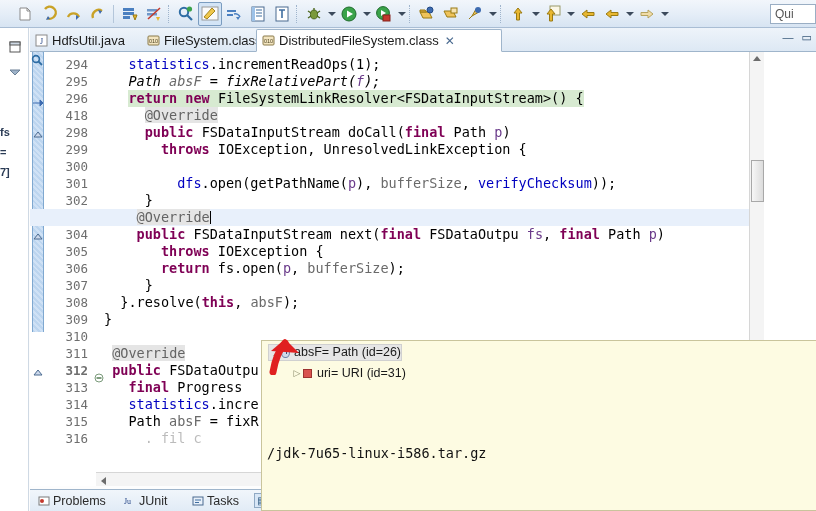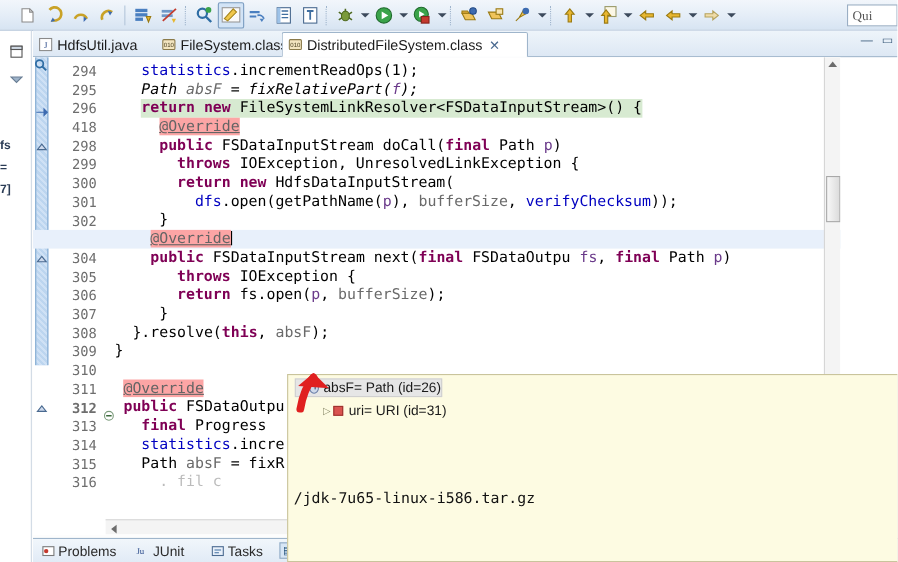--- a/index.html
+++ b/index.html
@@ -18,21 +18,20 @@
   }
 
   
   .toolbar {
     position: absolute; left: 0; top: 0;
     width: 816px; height: 28px;
     background: linear-gradient(to bottom, #f2f6fb 0%, #e4edf7 55%, #d7e4f2 100%);
     border-bottom: 1px solid #a9bdd4;
     display: flex; align-items: center;
     padding-left: 14px;
-    font-family: Liberation Serif, serif;
   }
   .tb-item {
     width: 24px; height: 24px;
     display: flex; align-items: center; justify-content: center;
     position: relative;
   }
   .tb-item.pressed {
     background: #d3e4f6;
     border: 1px solid #7a9cc0;
     border-radius: 2px;
@@ -182,21 +181,21 @@
     white-space: pre;
     font-family: "DejaVu Sans Mono", monospace;
     font-size: 13.5px;
     color: #000000;
   }
   .hl-green { background: #d7ead1; }
   .hl-row-blue {
     position: absolute; left: 0; width: 700px; height: 17px;
     background: #e8f0fb;
   }
-  .anno { background: #fca5a5; color: #646464; text-decoration: underline; }
+  .anno { background: #e5e5e5; color: #646464; }
   .kw { color: #7f0055; font-weight: bold; }
   .fld { color: #0000c0; }
   .loc { color: #6a6a6a; }
   .par { color: #6a3a8a; }
   .caret {
     display: inline-block; width: 1px; height: 13px;
     background: #000; vertical-align: -2px;
   }
 
   
@@ -543,21 +542,21 @@
         </div>
         <div class="tab inactive" style="left: 112px; width: 114px;">
           <span class="tabicon">
             <svg width="13" height="13" viewBox="0 0 13 13">
               <rect x="1" y="2" width="11" height="9" rx="1" fill="#f3e5c0" stroke="#8a7a4a"></rect>
               <text x="6.5" y="9" font-size="5.5" text-anchor="middle" fill="#4a4020" font-family="Liberation Sans">010</text>
             </svg>
           </span>
           <span>FileSystem.class</span>
         </div>
-        <div class="tab active" style="left: 226px; width: 224px;">
+        <div class="tab active" style="left: 226px; width: 246px;">
           <span class="tabicon">
             <svg width="13" height="13" viewBox="0 0 13 13">
               <rect x="1" y="2" width="11" height="9" rx="1" fill="#f3e5c0" stroke="#8a7a4a"></rect>
               <text x="6.5" y="9" font-size="5.5" text-anchor="middle" fill="#4a4020" font-family="Liberation Sans">010</text>
             </svg>
           </span>
           <span>DistributedFileSystem.class</span>
           <span class="closex">✕</span>
         </div>
       </div>
@@ -634,21 +633,20 @@
             </svg>
           </div>
         </div>
       <div class="code-lines" id="codelines">
           <div class="cl" style="top: 4px; left: 32.48px;"><span class="fld">statistics</span><span>.incrementReadOps(1);</span></div>
           <div class="cl" style="top: 21px; left: 32.48px; font-style: italic;"><span>Path </span><span class="loc">absF</span><span> = fixRelativePart(</span><span class="par">f</span><span>);</span></div>
           <div class="cl hl-green" style="top: 38px; left: 32.48px;"><span class="kw">return new</span><span> FileSystemLinkResolver&lt;FSDataInputStream&gt;() {</span></div>
           <div class="cl" style="top: 55px; left: 48.72px;"><span class="anno">@Override</span></div>
           <div class="cl" style="top: 72px; left: 48.72px;"><span class="kw">public</span><span> FSDataInputStream doCall(</span><span class="kw">final</span><span> Path </span><span class="par">p</span><span>)</span></div>
           <div class="cl" style="top: 89px; left: 64.96px;"><span class="kw">throws</span><span> IOException, UnresolvedLinkException {</span></div>
-          <div class="cl" style="top: 106px; left: 64.96px;"><span class="kw">return new</span><span> HdfsDataInputStream(</span></div>
           <div class="cl" style="top: 123px; left: 81.2px;"><span class="fld">dfs</span><span>.open(getPathName(</span><span class="par">p</span><span>), </span><span class="loc">bufferSize</span><span>, </span><span class="fld">verifyChecksum</span><span>));</span></div>
           <div class="cl" style="top: 140px; left: 48.72px;"><span>}</span></div>
           <div class="hl-row-blue" style="top: 157px; left: -66px; width: 766px;"></div>
           <div class="cl" style="top: 157px; left: 40.6px;"><span class="anno">@Override</span><span class="caret"></span></div>
           <div class="cl" style="top: 174px; left: 40.6px;"><span class="kw">public</span><span> FSDataInputStream next(</span><span class="kw">final</span><span> FSDataOutpu </span><span class="par">fs</span><span>, </span><span class="kw">final</span><span> Path </span><span class="par">p</span><span>)</span></div>
           <div class="cl" style="top: 191px; left: 64.96px;"><span class="kw">throws</span><span> IOException {</span></div>
           <div class="cl" style="top: 208px; left: 64.96px;"><span class="kw">return</span><span> fs.open(</span><span class="par">p</span><span>, </span><span class="loc">bufferSize</span><span>);</span></div>
           <div class="cl" style="top: 225px; left: 48.72px;"><span>}</span></div>
           <div class="cl" style="top: 242px; left: 24.36px;"><span>}.resolve(</span><span class="kw">this</span><span>, </span><span class="loc">absF</span><span>);</span></div>
           <div class="cl" style="top: 259px; left: 8.12px;"><span>}</span></div>

